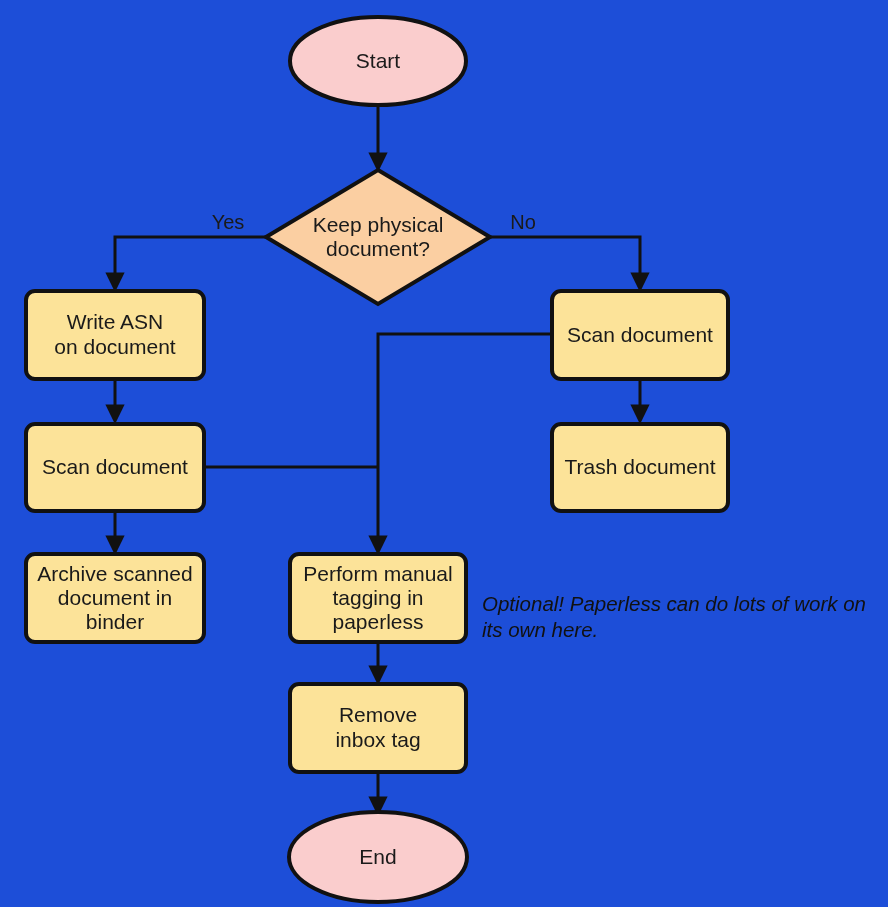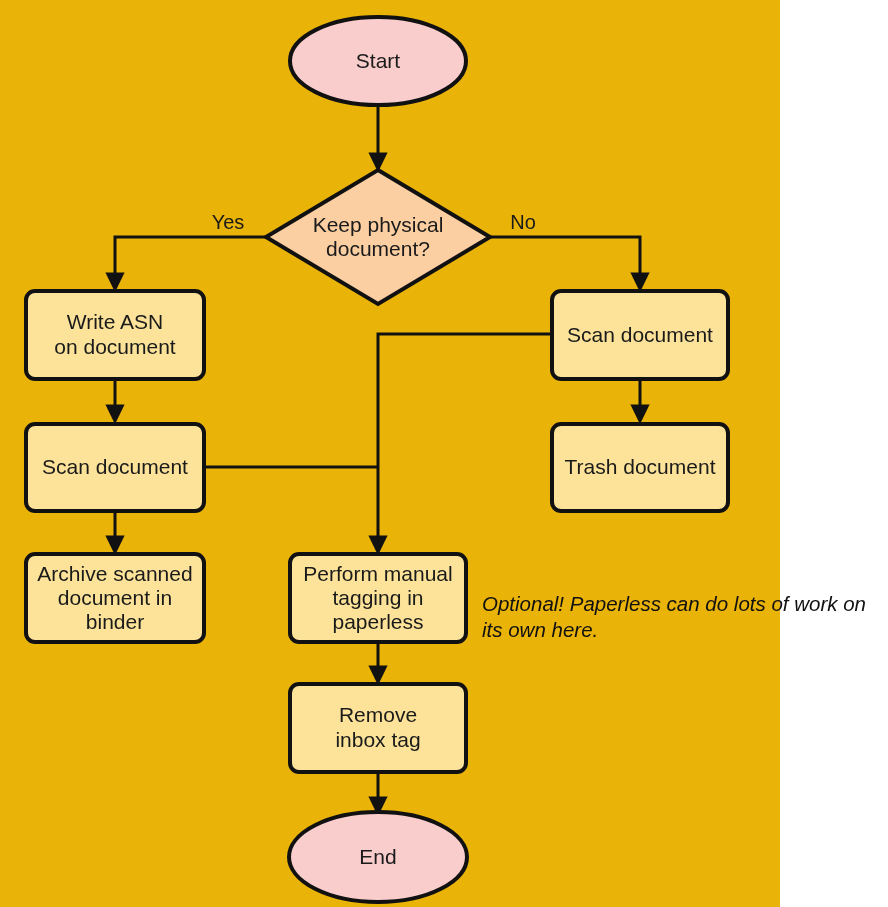--- a/index.html
+++ b/index.html
@@ -8,23 +8,23 @@
     background: #ffffff;
   }
   body {
     width: 888px;
     height: 907px;
     font-family: "Liberation Sans", sans-serif;
     overflow: hidden;
   }
   #flowchart-root {
     position: relative;
-    width: 780px;
+    width: 888px;
     height: 907px;
-    background: #eab308;
+    background: #1d4ed8;
   }
   svg.flow-canvas {
     display: block;
     width: 888px;
     height: 907px;
   }
   .node-shape {
     stroke: #111111;
     stroke-width: 4;
   }

